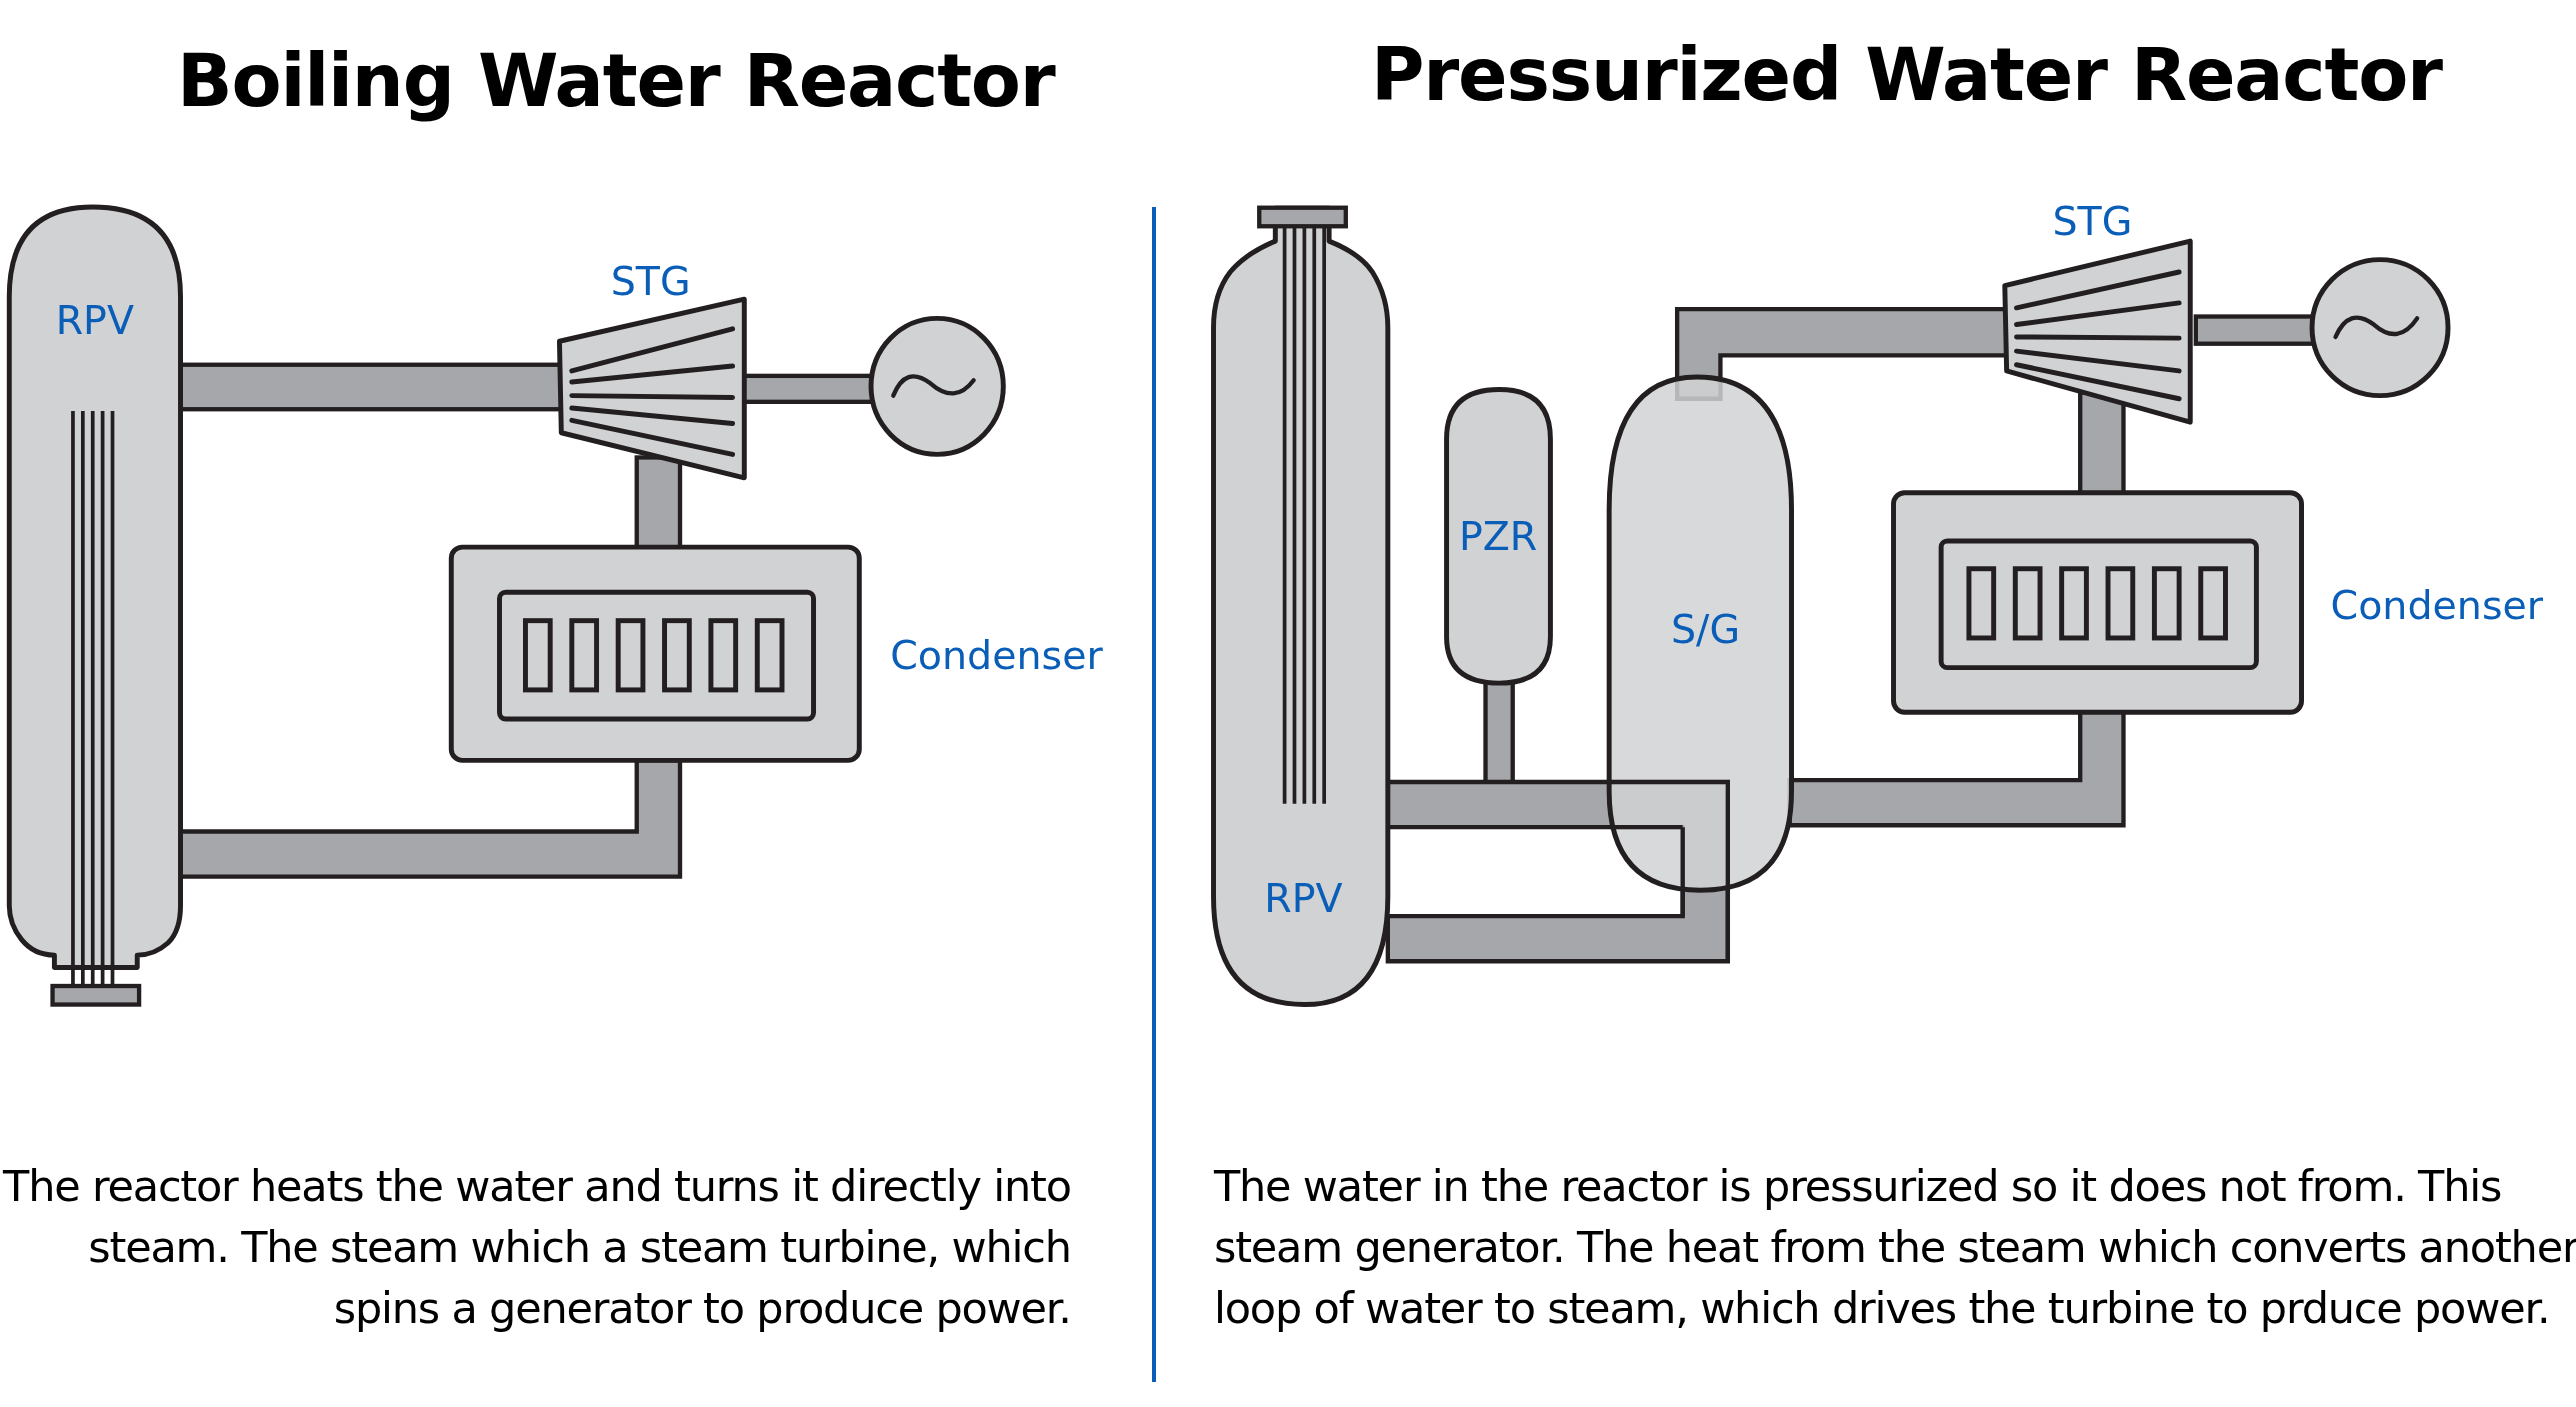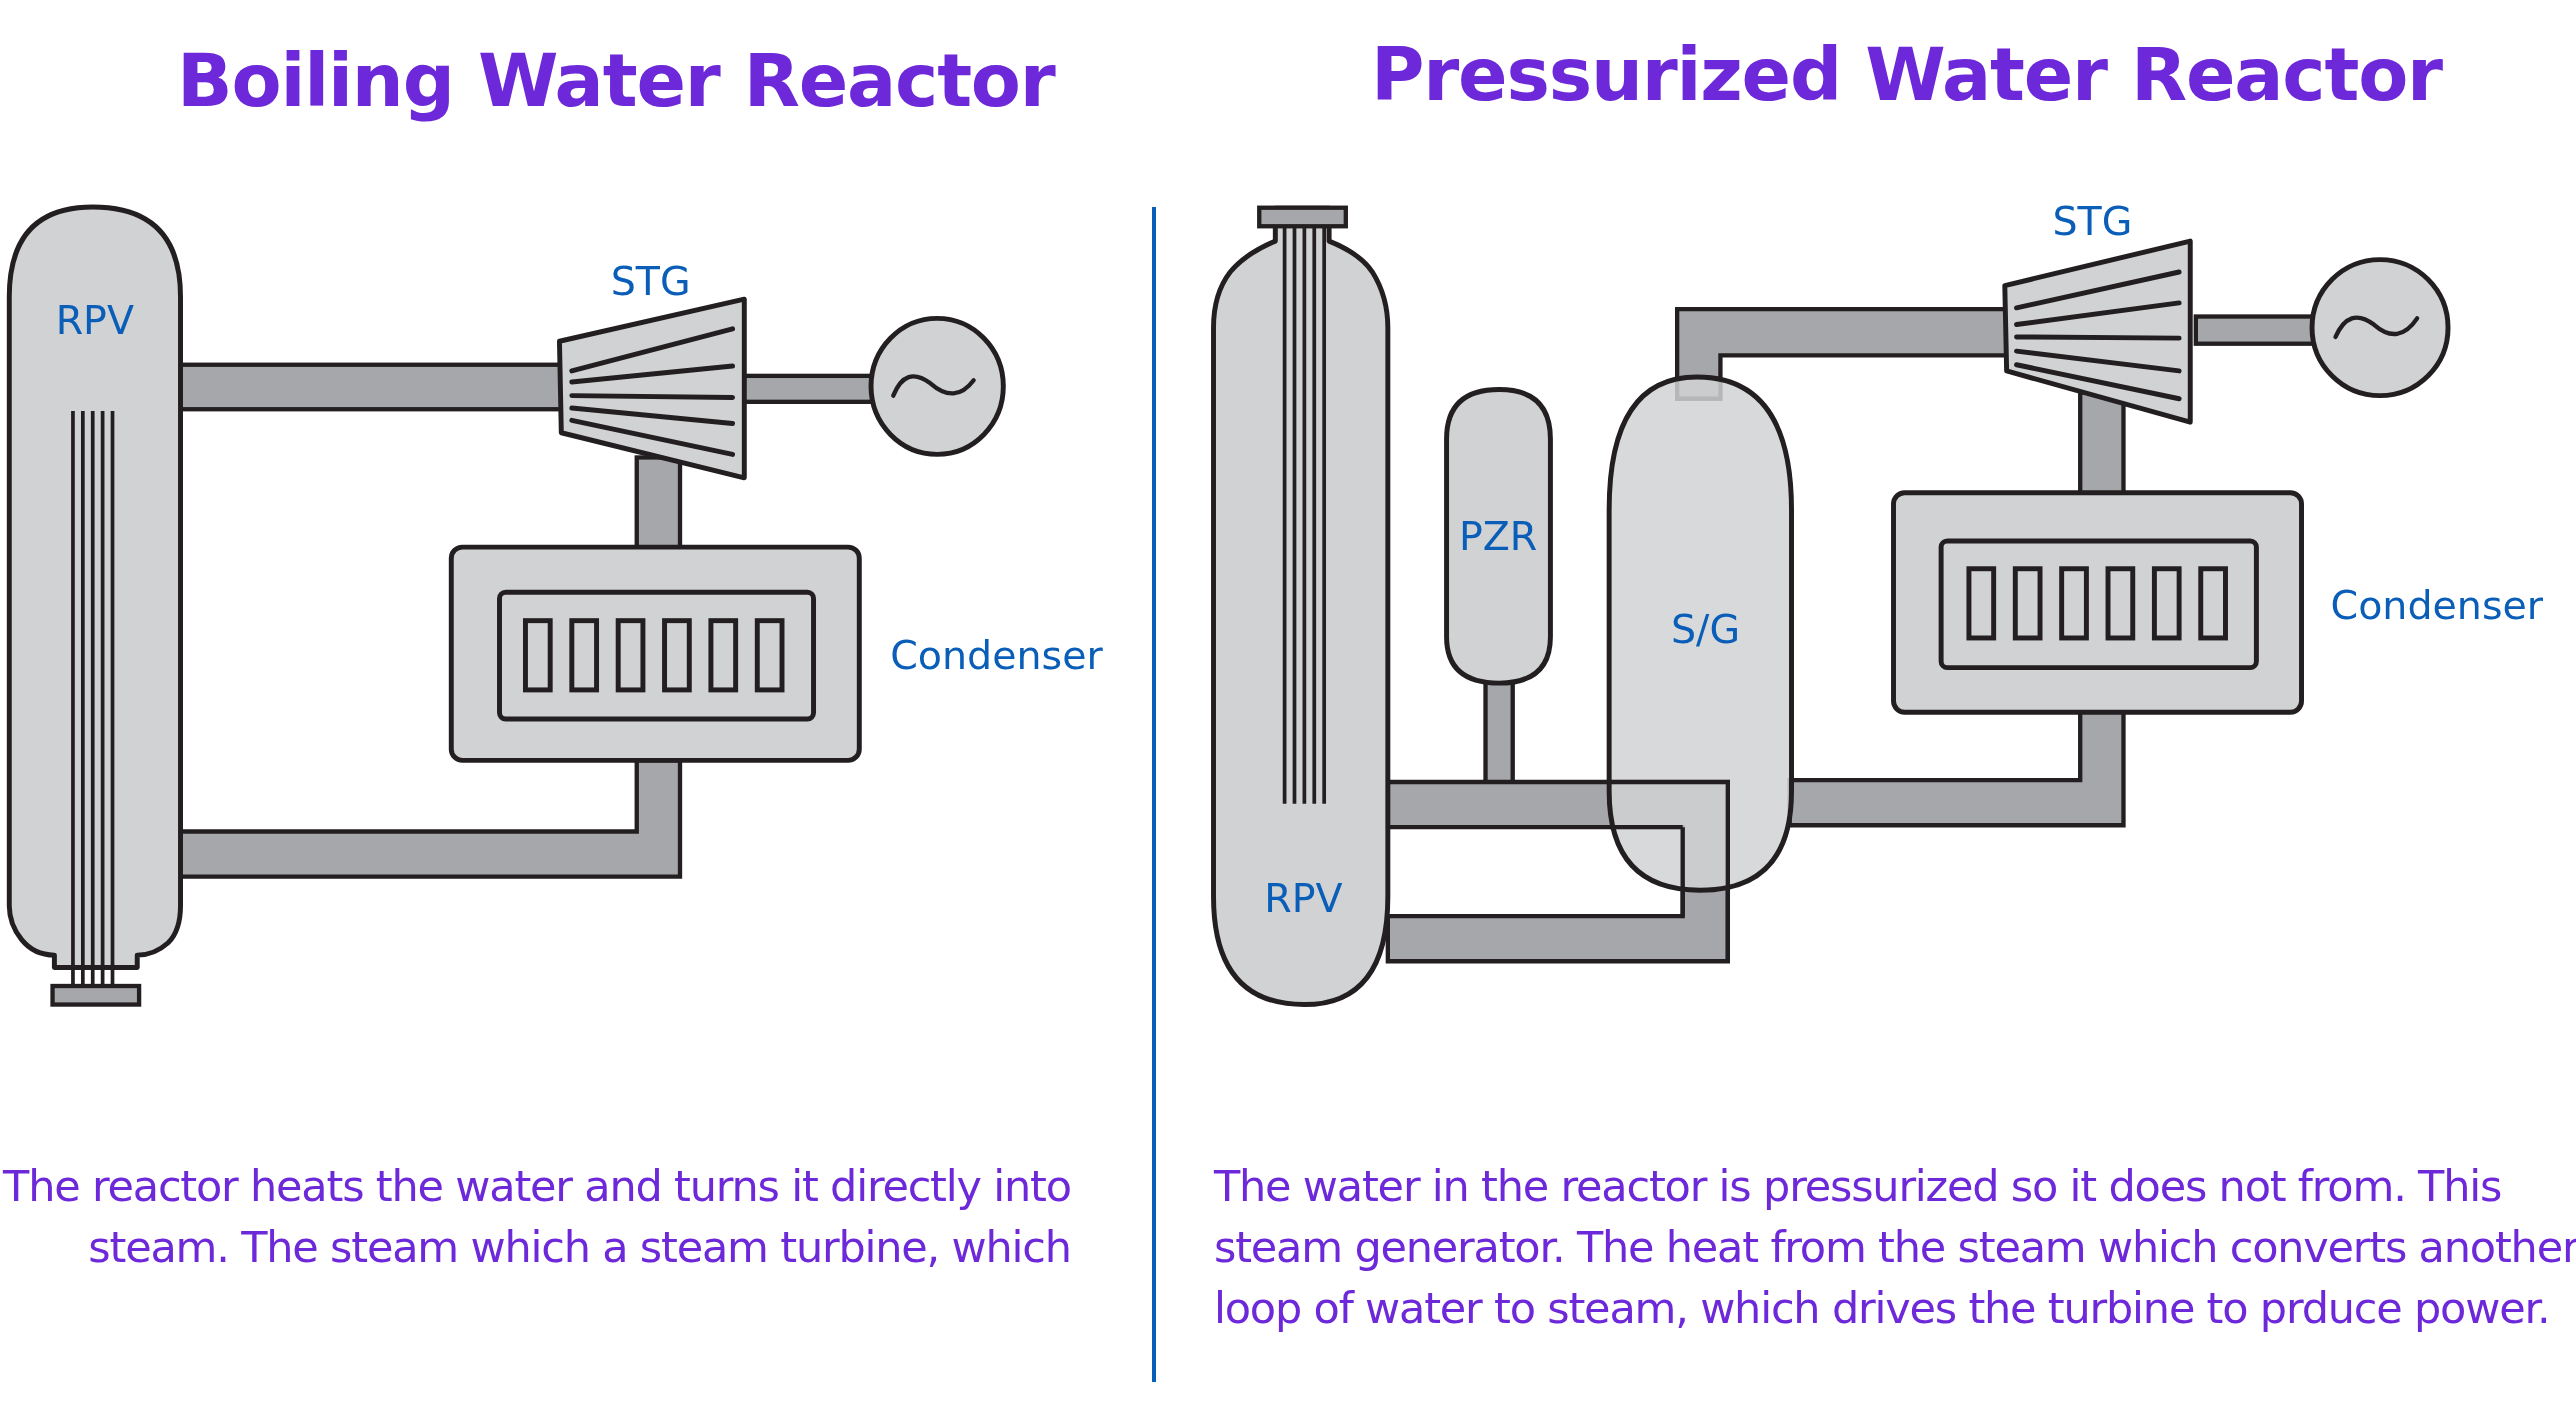--- a/index.html
+++ b/index.html
@@ -4,21 +4,21 @@
 <style>
   html, body { margin:0; padding:0; background:#ffffff; }
   body { width:2576px; height:1407px; position:relative; overflow:hidden; font-family:"Liberation Sans", sans-serif; }
   svg#diagram { position:absolute; left:0; top:0; }
   .title { position:absolute; font-family:"DejaVu Sans", sans-serif; font-weight:bold; font-size:73px; letter-spacing:-1.2px; white-space:nowrap; }
   .desc { position:absolute; font-family:"DejaVu Sans", sans-serif; font-size:43px; line-height:61px; letter-spacing:-1.2px; white-space:nowrap; }
   .lbl { font-family:"DejaVu Sans", sans-serif; font-size:64px; }
   .divider { position:absolute; left:1152px; top:207px; width:3.7px; height:1175px; }
 </style>
 <style>
-  .title, .desc { color:#6d28d9; }
+  .title, .desc { color:#000000; }
   .divider { background:#0a5eb8; }
   .lbltxt { fill:#0a5eb8; }
   .comp { fill:#d0d2d4; stroke:#231f20; stroke-width:8; stroke-linejoin:round; }
   .sgfill { fill-opacity:0.85; }
   .pipe > * { fill:#a5a7aa; stroke:#231f20; stroke-width:7; stroke-linejoin:miter; }
   .overlay { fill:none; stroke:#231f20; stroke-width:7; }
   .rod line { stroke:#231f20; stroke-width:6; }
   .blade line { stroke:#231f20; stroke-width:8; stroke-linecap:round; }
   .tube rect { fill:#d0d2d4; stroke:#231f20; stroke-width:8; }
   .plate { fill:#a5a7aa; stroke:#231f20; stroke-width:7; }
@@ -152,20 +152,21 @@
         <rect x="3560" y="920" width="40" height="112"></rect>
       </g>
     </g>
     <text class="lbl lbltxt" x="3770" y="1002">Condenser</text>
   </g>
 </svg>
 
 <div class="desc" style="left:3.1px; top:1156px;text-align:right;">
   <div>The reactor heats the water and turns it directly into</div>
   <div>steam. The steam which a steam turbine, which</div>
+  <div>spins a generator to produce power.</div>
 </div>
 
 <div class="desc" style="left:1214px; top:1156px;">
   <div>The water in the reactor is pressurized so it does not from. This</div>
   <div>steam generator. The heat from the steam which converts another</div>
   <div>loop of water to steam, which drives the turbine to prduce power.</div>
 </div>
 
 
 </body></html>

